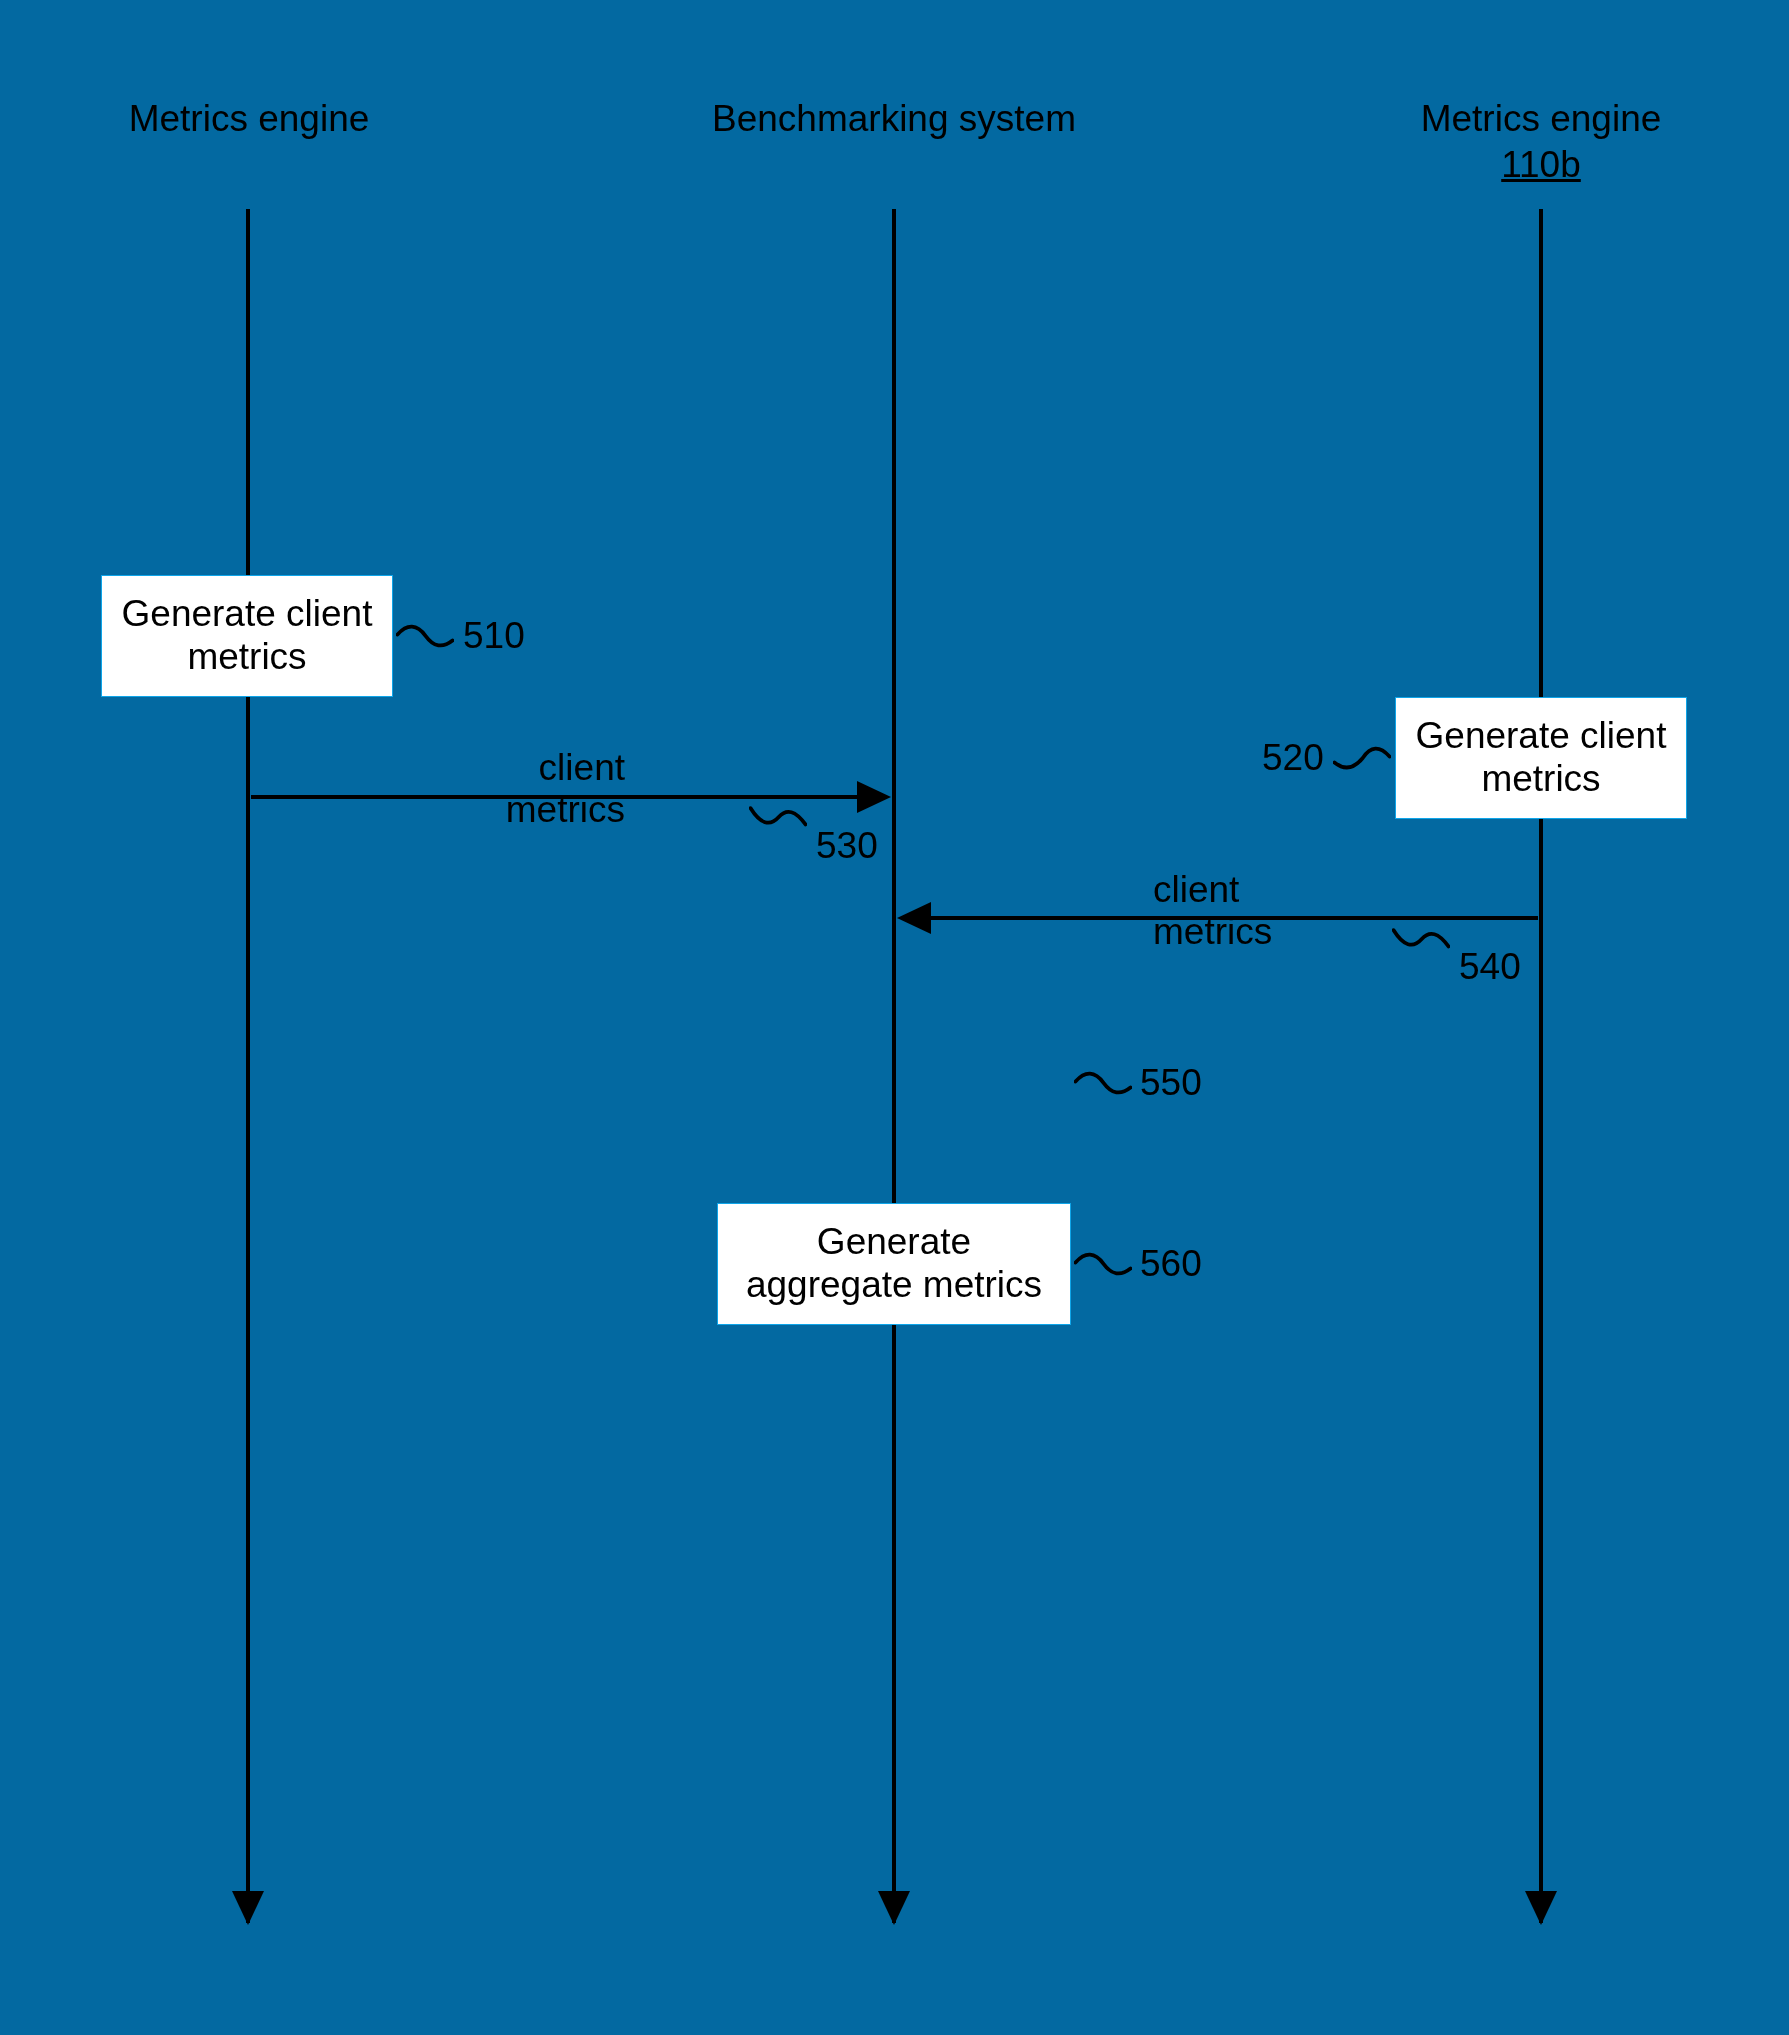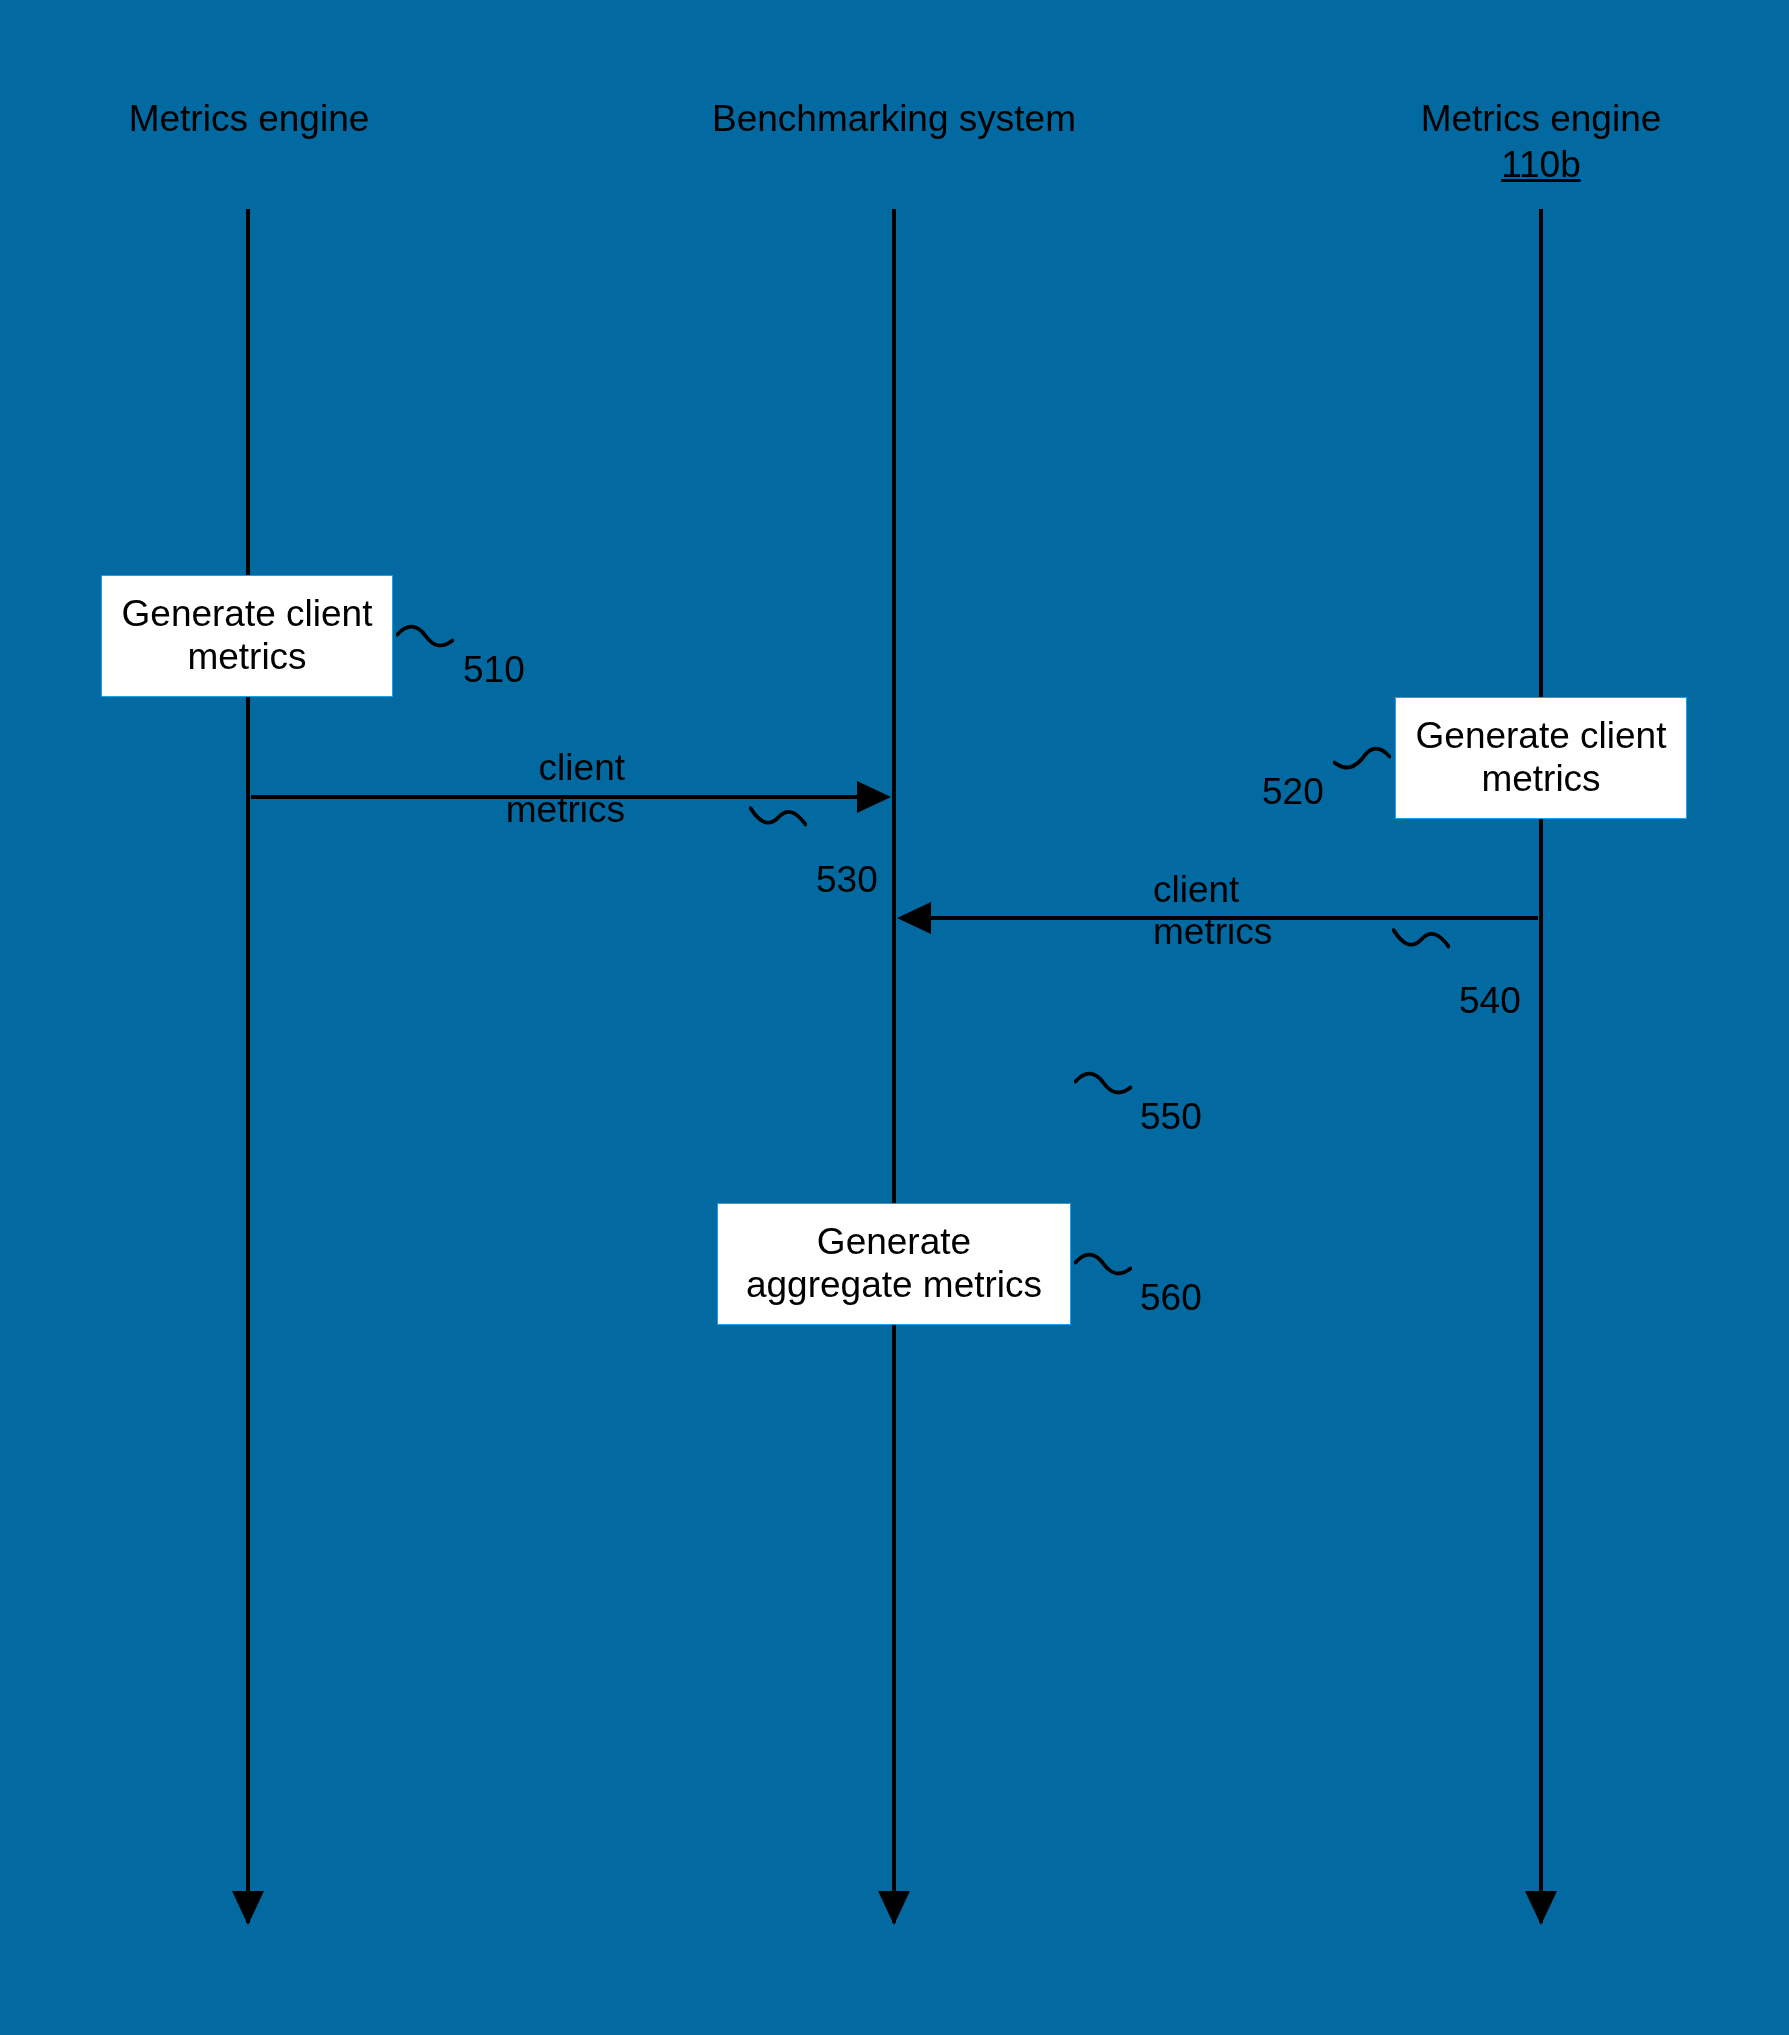--- a/index.html
+++ b/index.html
@@ -53,21 +53,20 @@
     text-align: center;
     font-size: 37px;
     line-height: 1.15;
     padding: 10.4px 18px;
     color: #000;
   }
   .ref-label {
     position: absolute;
     font-size: 37px;
     color: #000;
-    margin-top: 34px;
   }
   .squiggle {
     position: absolute;
     width: 58px;
     height: 33px;
   }
   .msg-label {
     position: absolute;
     font-size: 37px;
     color: #000;

